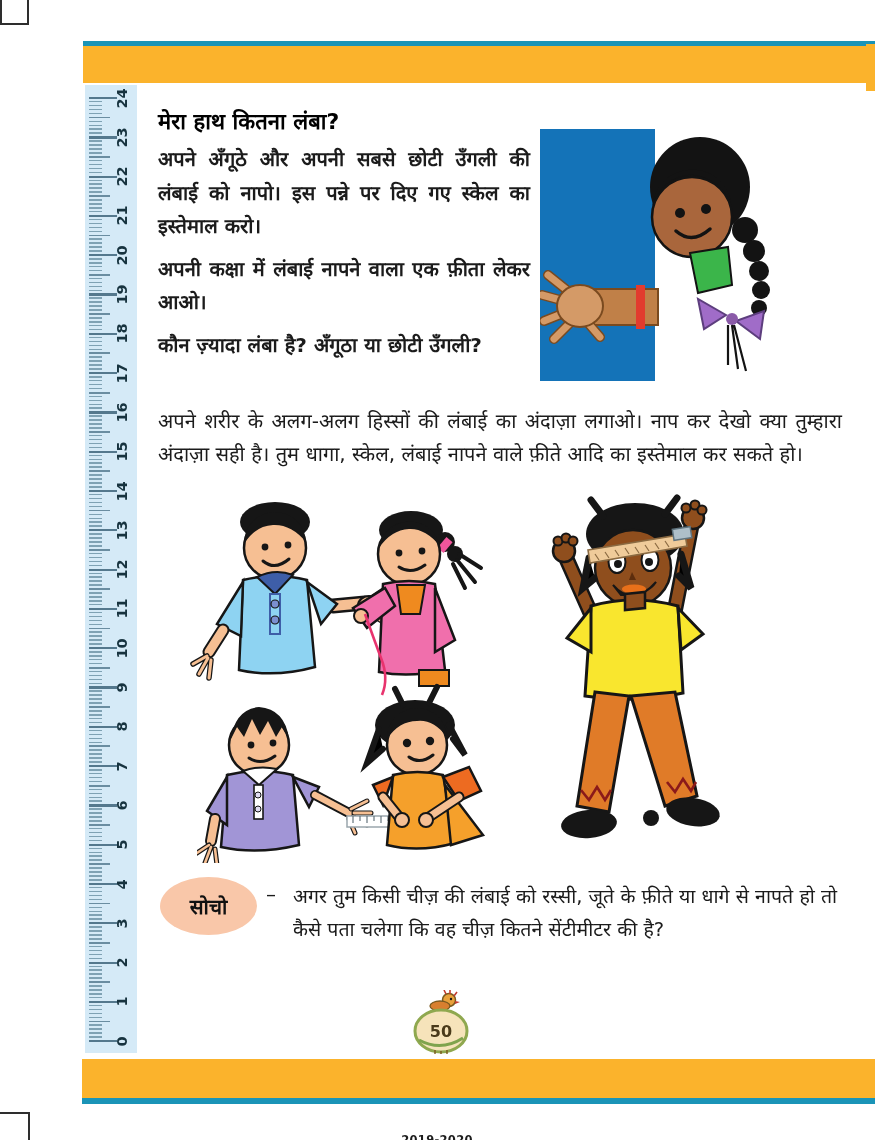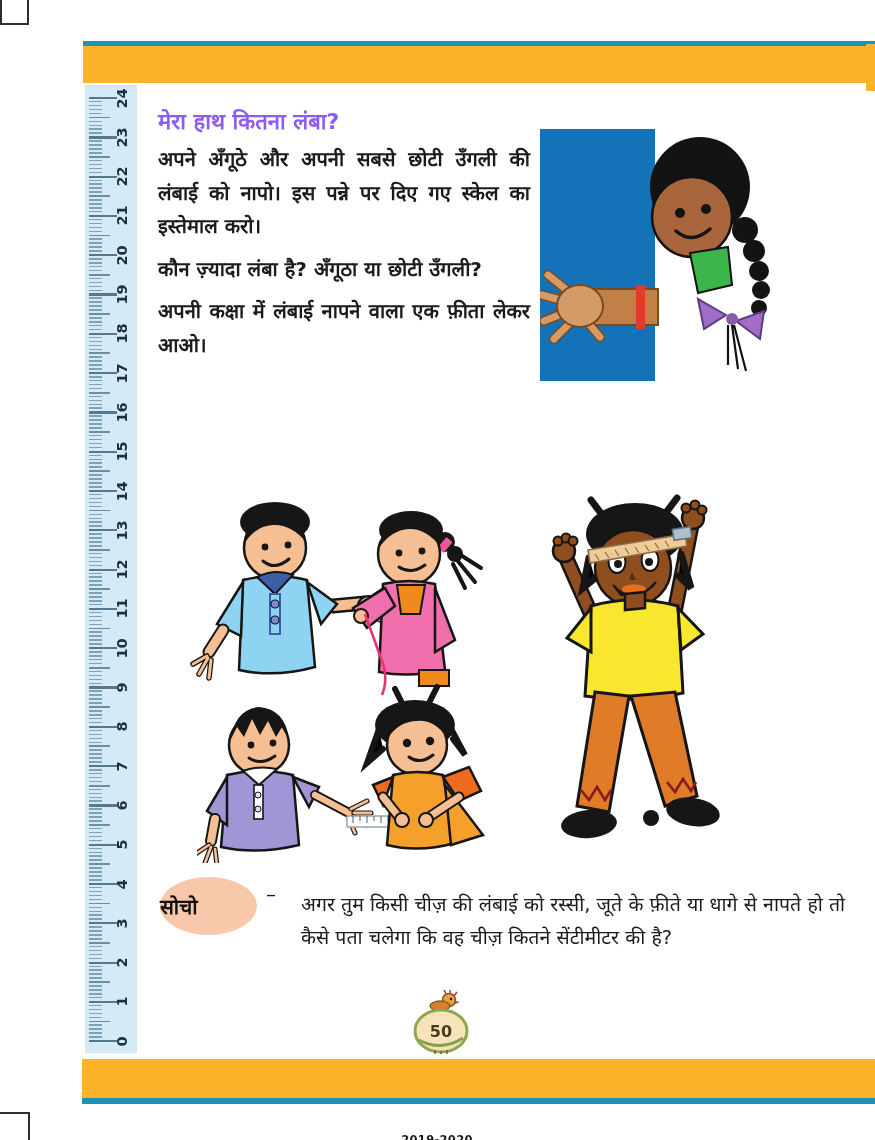--- a/index.html
+++ b/index.html
@@ -31,37 +31,37 @@
       repeating-linear-gradient(to bottom,#7fa2b4 0 1.5px,rgba(0,0,0,0) 1.5px 3.93px);
     background-size:28px 946px,21px 946px,13px 946px;
     background-repeat:no-repeat;background-position:0 0;
   }
   .cm-label{
     position:absolute;left:22px;width:30px;height:15px;line-height:15px;
     font-size:14.5px;font-weight:bold;color:#17333f;text-align:center;
     transform:rotate(-90deg);
   }
   
-  .title{position:absolute;left:158px;top:105px;font-size:22px;font-weight:bold;color:#8b5cf6;}
+  .title{position:absolute;left:158px;top:105px;font-size:22px;font-weight:bold;color:#000000;}
   .col-narrow{position:absolute;left:158px;top:143px;width:372px;}
   .col-narrow p{margin:0 0 9px 0;font-size:20px;line-height:33.5px;text-align:justify;font-weight:bold;}
   .para-wide{
     position:absolute;left:158px;top:405px;width:684px;
     font-size:20px;line-height:33px;text-align:justify;margin:0;
   }
   
   .think-bubble{
     position:absolute;left:160px;top:877px;width:97px;height:58px;background:#F9C7A9;
-    border-radius:50%;display:flex;align-items:center;justify-content:flex-start;
+    border-radius:50%;display:flex;align-items:center;justify-content:center;
     font-size:20.5px;font-weight:bold;color:#111;
   }
   .think-dash{position:absolute;left:266px;top:882px;font-size:20px;}
   .think-text{
     position:absolute;left:293px;top:881px;width:546px;
-    font-size:19.5px;line-height:32.5px;margin:8px;
+    font-size:19.5px;line-height:32.5px;margin:0;
   }
   
   .illus{position:absolute;}
   .illus-peek{left:540px;top:125px;}
   .illus-pair1{left:183px;top:492px;}
   .illus-pair2{left:197px;top:683px;}
   .illus-tall{left:533px;top:488px;}
   .emblem{position:absolute;left:413px;top:990px;}
 </style>
 </head>
@@ -103,23 +103,24 @@
         <span class="cm-label" style="top: 123.4px;">21</span>
         <span class="cm-label" style="top: 84.1px;">22</span>
         <span class="cm-label" style="top: 44.8px;">23</span>
         <span class="cm-label" style="top: 5.5px;">24</span>
       </div>
   </div>
 
   <div class="title">मेरा हाथ कितना लंबा?</div>
   <div class="col-narrow">
     <p>अपने अँगूठे और अपनी सबसे छोटी उँगली की लंबाई को नापो। इस पन्ने पर दिए गए स्केल का इस्तेमाल करो।</p>
+    <p>अपनी कक्षा में लंबाई नापने वाला एक फ़ीता लेकर आओ।</p>
     <p>कौन ज़्यादा लंबा है? अँगूठा या छोटी उँगली?</p>
-    <p>अपनी कक्षा में लंबाई नापने वाला एक फ़ीता लेकर आओ।</p>
   </div>
+  <p class="para-wide">अपने शरीर के अलग-अलग हिस्सों की लंबाई का अंदाज़ा लगाओ। नाप कर देखो क्या तुम्हारा अंदाज़ा सही है। तुम धागा, स्केल, लंबाई नापने वाले फ़ीते आदि का इस्तेमाल कर सकते हो।</p>
 
   <svg class="illus illus-peek" width="250" height="260" viewBox="0 0 250 260">
     <rect x="0" y="4" width="115" height="252" fill="#1473B8"></rect>
 
     <circle cx="160" cy="62" r="50" fill="#131313"></circle>
     <circle cx="205" cy="105" r="13" fill="#131313"></circle>
     <circle cx="214" cy="126" r="11" fill="#131313"></circle>
     <circle cx="219" cy="146" r="10" fill="#131313"></circle>
     <circle cx="221" cy="165" r="9" fill="#131313"></circle>
     <circle cx="219" cy="183" r="8" fill="#131313"></circle>

